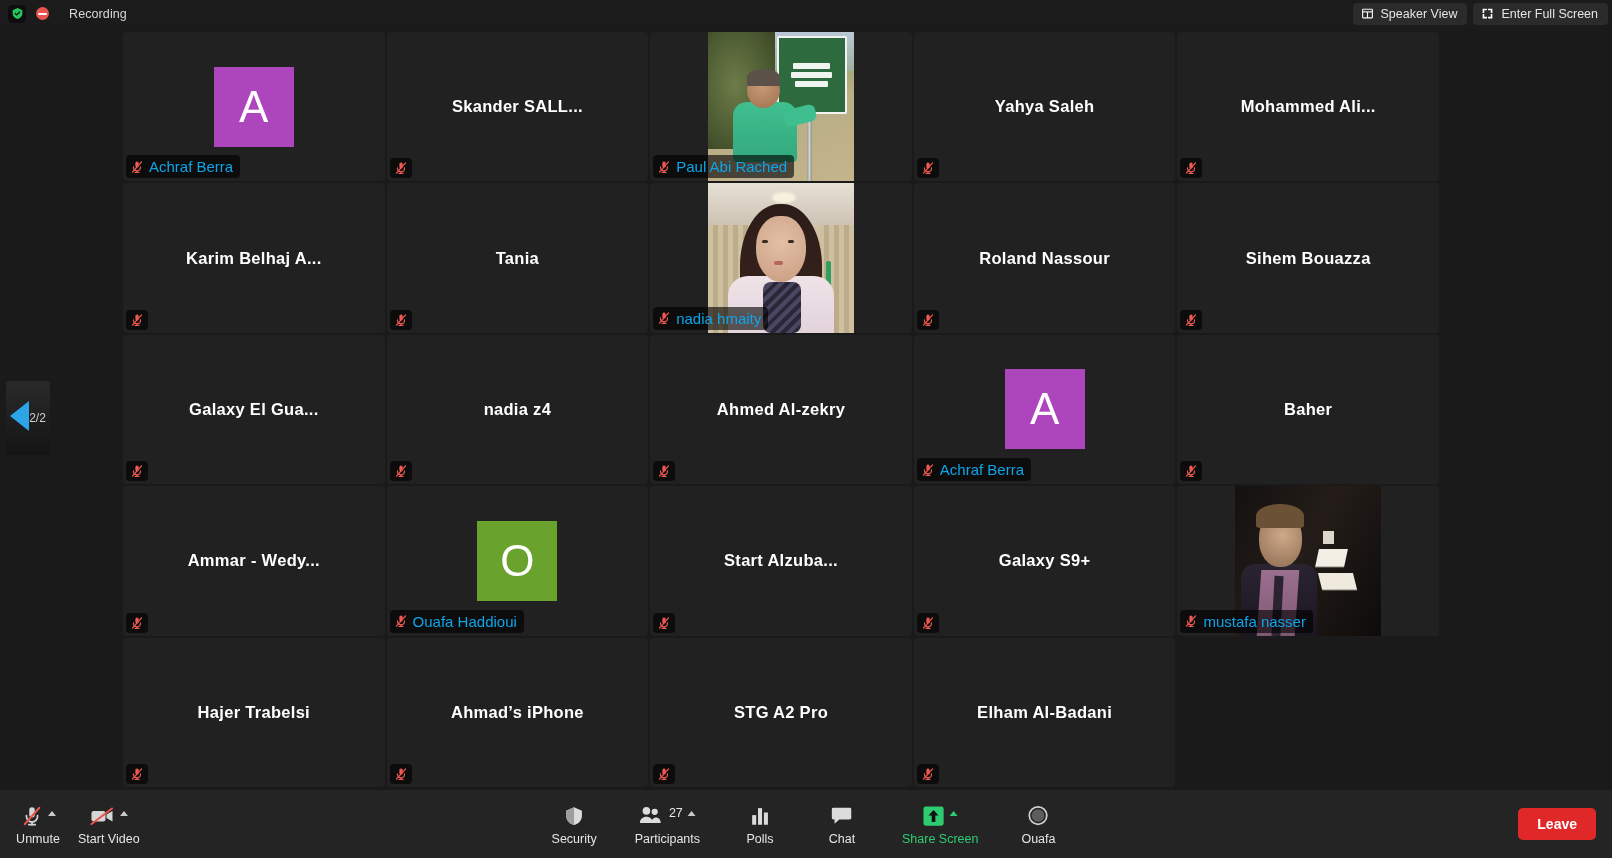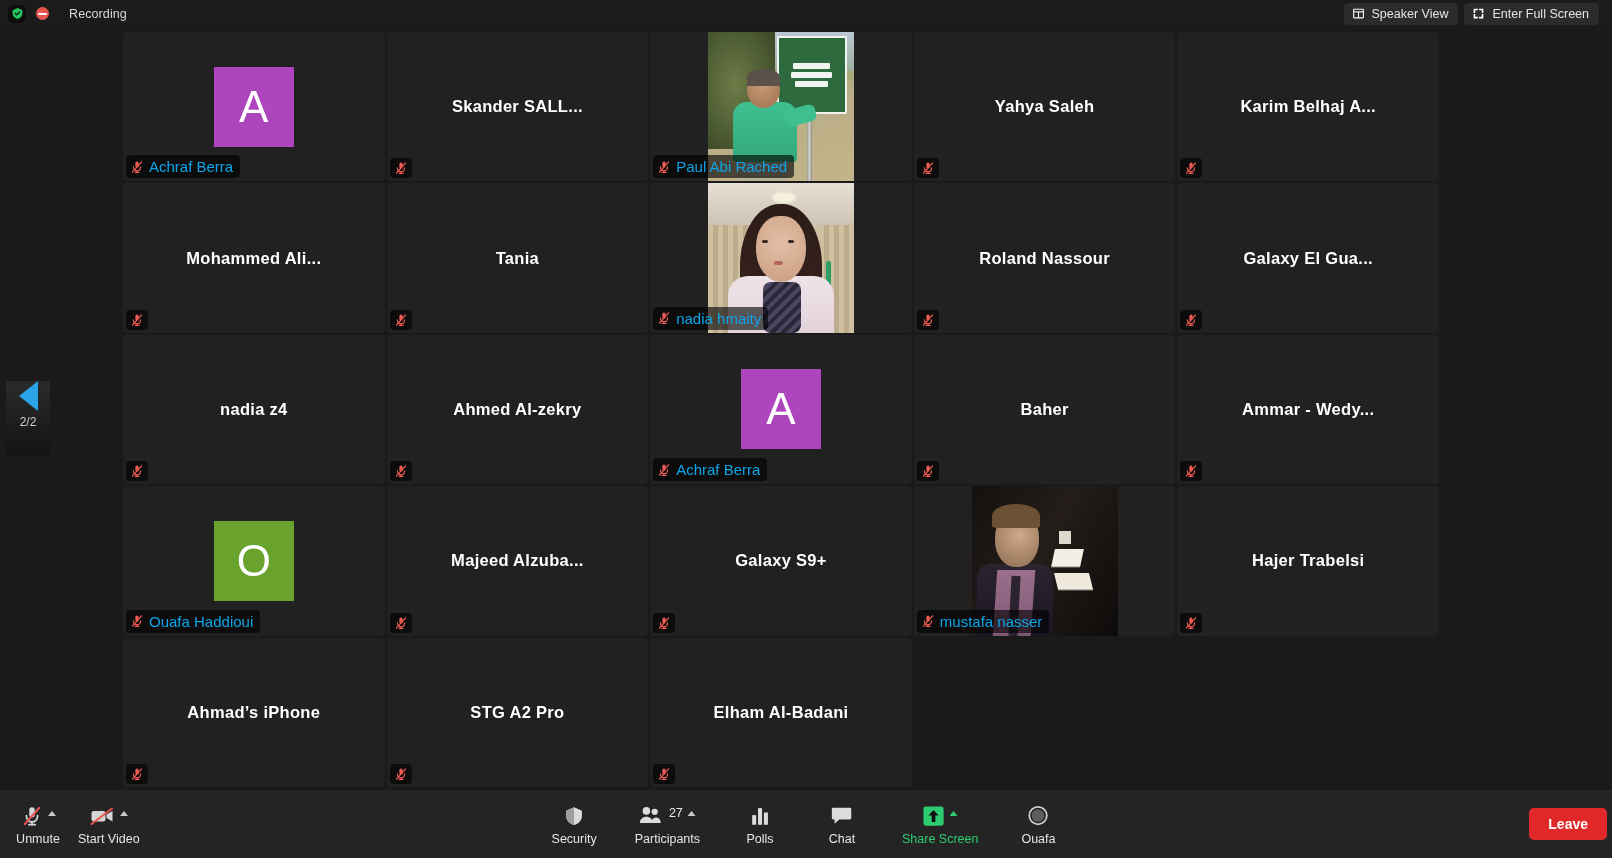--- a/index.html
+++ b/index.html
@@ -31,21 +31,21 @@
     position: relative;
   }
   .rec-dot::after {
     content: ""; position: absolute; left: 2px; top: 5.5px;
     width: 9px; height: 2px; background: #fff; border-radius: 1px;
   }
   .rec-label { color: #d8d8d8; font-size: 12.5px; letter-spacing: .1px; }
 
   .tb-right {
     margin-left: auto; display: flex; align-items: center;
-    gap: 6px; padding-right: 13px; height: 100%;
+    gap: 6px; padding-right: 4px; height: 100%;
   }
   .tb-btn {
     display: flex; align-items: center; gap: 7px;
     background: #2b2b2b; border-radius: 4px;
     padding: 4px 10px 4px 8px; height: 22px;
     color: #e4e4e4; font-size: 12.5px; cursor: pointer;
   }
   .tb-btn svg { display: block; flex: none; }
 
   
@@ -194,22 +194,22 @@
     white-space: nowrap; overflow: hidden; text-overflow: ellipsis;
   }
   .mic-muted { width: 14px; height: 14px; flex: none; display: block; }
 
   
   #page-nav {
     position: absolute; left: 6px; top: 354px;
     width: 44px; height: 74px;
     background: linear-gradient(to bottom,#2a2a2a,#141414);
     border-radius: 3px;
-    display: flex; flex-direction: column;
-    align-items: center; 
+    display: flex; 
+    align-items: center; justify-content: center;
     cursor: pointer;
   }
   #page-nav .tri {
     width: 0; height: 0;
     border-top: 15px solid transparent;
     border-bottom: 15px solid transparent;
     border-right: 19px solid #2ea4e8;
     margin-bottom: 4px;
   }
   #page-nav .pg { color: #cfcfcf; font-size: 12px; }
@@ -219,21 +219,21 @@
     position: absolute; left: 0; top: 790px;
     width: 1612px; height: 68px;
     background: #242424;
     display: flex; align-items: center;
   }
   .bb-left { display: flex; align-items: flex-start; padding-left: 16px; gap: 18px; }
   .bb-center {
     position: absolute; left: 50%; transform: translateX(-50%);
     display: flex; align-items: flex-start; gap: 38px;
   }
-  .bb-right { margin-left: auto; padding-right: 5px; }
+  .bb-right { margin-left: auto; padding-right: 16px; }
 
   .bb-item {
     display: flex; flex-direction: column; align-items: center;
     cursor: pointer; min-width: 44px; position: relative;
   }
   .bb-icons { display: flex; align-items: center; gap: 5px; height: 26px; }
   .bb-icon { display: block; }
   .caret {
     width: 0; height: 0;
     border-left: 4.5px solid transparent;
@@ -379,36 +379,36 @@
   <path d="M6 11.5v1a6 6 0 0 0 12 0v-1" stroke="#f05a52" stroke-width="2" fill="none" stroke-linecap="round"></path>
   <line x1="12" y1="18.3" x2="12" y2="21.3" stroke="#f05a52" stroke-width="2" stroke-linecap="round"></line>
   <line x1="8.6" y1="21.3" x2="15.4" y2="21.3" stroke="#f05a52" stroke-width="2" stroke-linecap="round"></line>
   <line x1="4.2" y1="20.8" x2="19.8" y2="3.2" stroke="#f05a52" stroke-width="2.2" stroke-linecap="round"></line>
 </svg>
           </span>
 
     </div>
       </div>
       <div class="tile">
+        <div class="tile-name-center">Mohammed Ali...</div>
+        <div class="badge iconly">
+      <span>
+            <svg class="mic-muted" viewBox="0 0 24 24">
+  <rect x="9.2" y="2.5" width="5.6" height="10.5" rx="2.8" fill="#f05a52"></rect>
+  <path d="M6 11.5v1a6 6 0 0 0 12 0v-1" stroke="#f05a52" stroke-width="2" fill="none" stroke-linecap="round"></path>
+  <line x1="12" y1="18.3" x2="12" y2="21.3" stroke="#f05a52" stroke-width="2" stroke-linecap="round"></line>
+  <line x1="8.6" y1="21.3" x2="15.4" y2="21.3" stroke="#f05a52" stroke-width="2" stroke-linecap="round"></line>
+  <line x1="4.2" y1="20.8" x2="19.8" y2="3.2" stroke="#f05a52" stroke-width="2.2" stroke-linecap="round"></line>
+</svg>
+          </span>
+
+    </div>
+      </div>
+      <div class="tile">
         <div class="tile-name-center">Karim Belhaj A...</div>
-        <div class="badge iconly">
-      <span>
-            <svg class="mic-muted" viewBox="0 0 24 24">
-  <rect x="9.2" y="2.5" width="5.6" height="10.5" rx="2.8" fill="#f05a52"></rect>
-  <path d="M6 11.5v1a6 6 0 0 0 12 0v-1" stroke="#f05a52" stroke-width="2" fill="none" stroke-linecap="round"></path>
-  <line x1="12" y1="18.3" x2="12" y2="21.3" stroke="#f05a52" stroke-width="2" stroke-linecap="round"></line>
-  <line x1="8.6" y1="21.3" x2="15.4" y2="21.3" stroke="#f05a52" stroke-width="2" stroke-linecap="round"></line>
-  <line x1="4.2" y1="20.8" x2="19.8" y2="3.2" stroke="#f05a52" stroke-width="2.2" stroke-linecap="round"></line>
-</svg>
-          </span>
-
-    </div>
-      </div>
-      <div class="tile">
-        <div class="tile-name-center">Mohammed Ali...</div>
         <div class="badge iconly">
       <span>
             <svg class="mic-muted" viewBox="0 0 24 24">
   <rect x="9.2" y="2.5" width="5.6" height="10.5" rx="2.8" fill="#f05a52"></rect>
   <path d="M6 11.5v1a6 6 0 0 0 12 0v-1" stroke="#f05a52" stroke-width="2" fill="none" stroke-linecap="round"></path>
   <line x1="12" y1="18.3" x2="12" y2="21.3" stroke="#f05a52" stroke-width="2" stroke-linecap="round"></line>
   <line x1="8.6" y1="21.3" x2="15.4" y2="21.3" stroke="#f05a52" stroke-width="2" stroke-linecap="round"></line>
   <line x1="4.2" y1="20.8" x2="19.8" y2="3.2" stroke="#f05a52" stroke-width="2.2" stroke-linecap="round"></line>
 </svg>
           </span>
@@ -469,20 +469,35 @@
   <path d="M6 11.5v1a6 6 0 0 0 12 0v-1" stroke="#f05a52" stroke-width="2" fill="none" stroke-linecap="round"></path>
   <line x1="12" y1="18.3" x2="12" y2="21.3" stroke="#f05a52" stroke-width="2" stroke-linecap="round"></line>
   <line x1="8.6" y1="21.3" x2="15.4" y2="21.3" stroke="#f05a52" stroke-width="2" stroke-linecap="round"></line>
   <line x1="4.2" y1="20.8" x2="19.8" y2="3.2" stroke="#f05a52" stroke-width="2.2" stroke-linecap="round"></line>
 </svg>
           </span>
 
     </div>
       </div>
       <div class="tile">
+        <div class="tile-name-center">Sihem Bouazza</div>
+        <div class="badge iconly">
+      <span>
+            <svg class="mic-muted" viewBox="0 0 24 24">
+  <rect x="9.2" y="2.5" width="5.6" height="10.5" rx="2.8" fill="#f05a52"></rect>
+  <path d="M6 11.5v1a6 6 0 0 0 12 0v-1" stroke="#f05a52" stroke-width="2" fill="none" stroke-linecap="round"></path>
+  <line x1="12" y1="18.3" x2="12" y2="21.3" stroke="#f05a52" stroke-width="2" stroke-linecap="round"></line>
+  <line x1="8.6" y1="21.3" x2="15.4" y2="21.3" stroke="#f05a52" stroke-width="2" stroke-linecap="round"></line>
+  <line x1="4.2" y1="20.8" x2="19.8" y2="3.2" stroke="#f05a52" stroke-width="2.2" stroke-linecap="round"></line>
+</svg>
+          </span>
+
+    </div>
+      </div>
+      <div class="tile">
         <div class="tile-name-center">Galaxy El Gua...</div>
         <div class="badge iconly">
       <span>
             <svg class="mic-muted" viewBox="0 0 24 24">
   <rect x="9.2" y="2.5" width="5.6" height="10.5" rx="2.8" fill="#f05a52"></rect>
   <path d="M6 11.5v1a6 6 0 0 0 12 0v-1" stroke="#f05a52" stroke-width="2" fill="none" stroke-linecap="round"></path>
   <line x1="12" y1="18.3" x2="12" y2="21.3" stroke="#f05a52" stroke-width="2" stroke-linecap="round"></line>
   <line x1="8.6" y1="21.3" x2="15.4" y2="21.3" stroke="#f05a52" stroke-width="2" stroke-linecap="round"></line>
   <line x1="4.2" y1="20.8" x2="19.8" y2="3.2" stroke="#f05a52" stroke-width="2.2" stroke-linecap="round"></line>
 </svg>
@@ -578,21 +593,21 @@
   <path d="M6 11.5v1a6 6 0 0 0 12 0v-1" stroke="#f05a52" stroke-width="2" fill="none" stroke-linecap="round"></path>
   <line x1="12" y1="18.3" x2="12" y2="21.3" stroke="#f05a52" stroke-width="2" stroke-linecap="round"></line>
   <line x1="8.6" y1="21.3" x2="15.4" y2="21.3" stroke="#f05a52" stroke-width="2" stroke-linecap="round"></line>
   <line x1="4.2" y1="20.8" x2="19.8" y2="3.2" stroke="#f05a52" stroke-width="2.2" stroke-linecap="round"></line>
 </svg>
           </span>
       <span class="badge-name">Ouafa Haddioui</span>
     </div>
       </div>
       <div class="tile">
-        <div class="tile-name-center">Majeed Alzuba...</div>
+        <div class="tile-name-center">Start Alzuba...</div>
         <div class="badge iconly">
       <span>
             <svg class="mic-muted" viewBox="0 0 24 24">
   <rect x="9.2" y="2.5" width="5.6" height="10.5" rx="2.8" fill="#f05a52"></rect>
   <path d="M6 11.5v1a6 6 0 0 0 12 0v-1" stroke="#f05a52" stroke-width="2" fill="none" stroke-linecap="round"></path>
   <line x1="12" y1="18.3" x2="12" y2="21.3" stroke="#f05a52" stroke-width="2" stroke-linecap="round"></line>
   <line x1="8.6" y1="21.3" x2="15.4" y2="21.3" stroke="#f05a52" stroke-width="2" stroke-linecap="round"></line>
   <line x1="4.2" y1="20.8" x2="19.8" y2="3.2" stroke="#f05a52" stroke-width="2.2" stroke-linecap="round"></line>
 </svg>
           </span>

